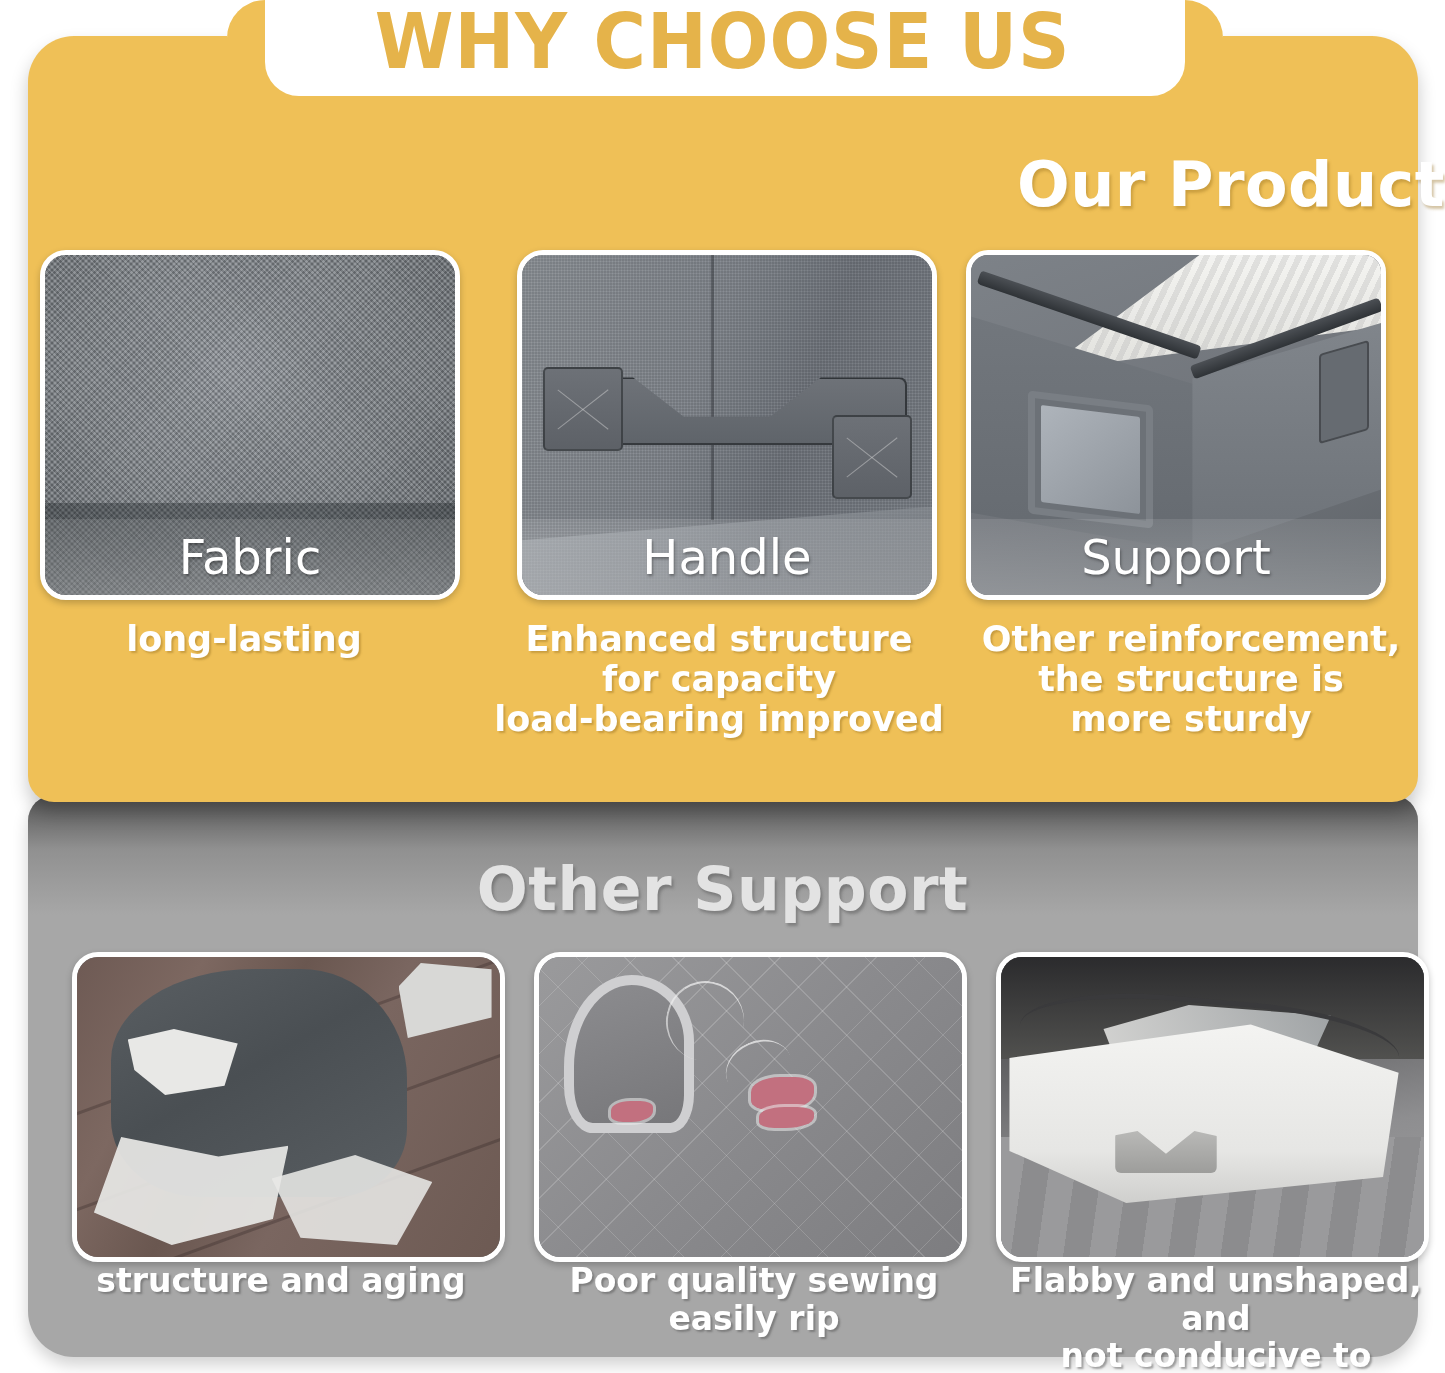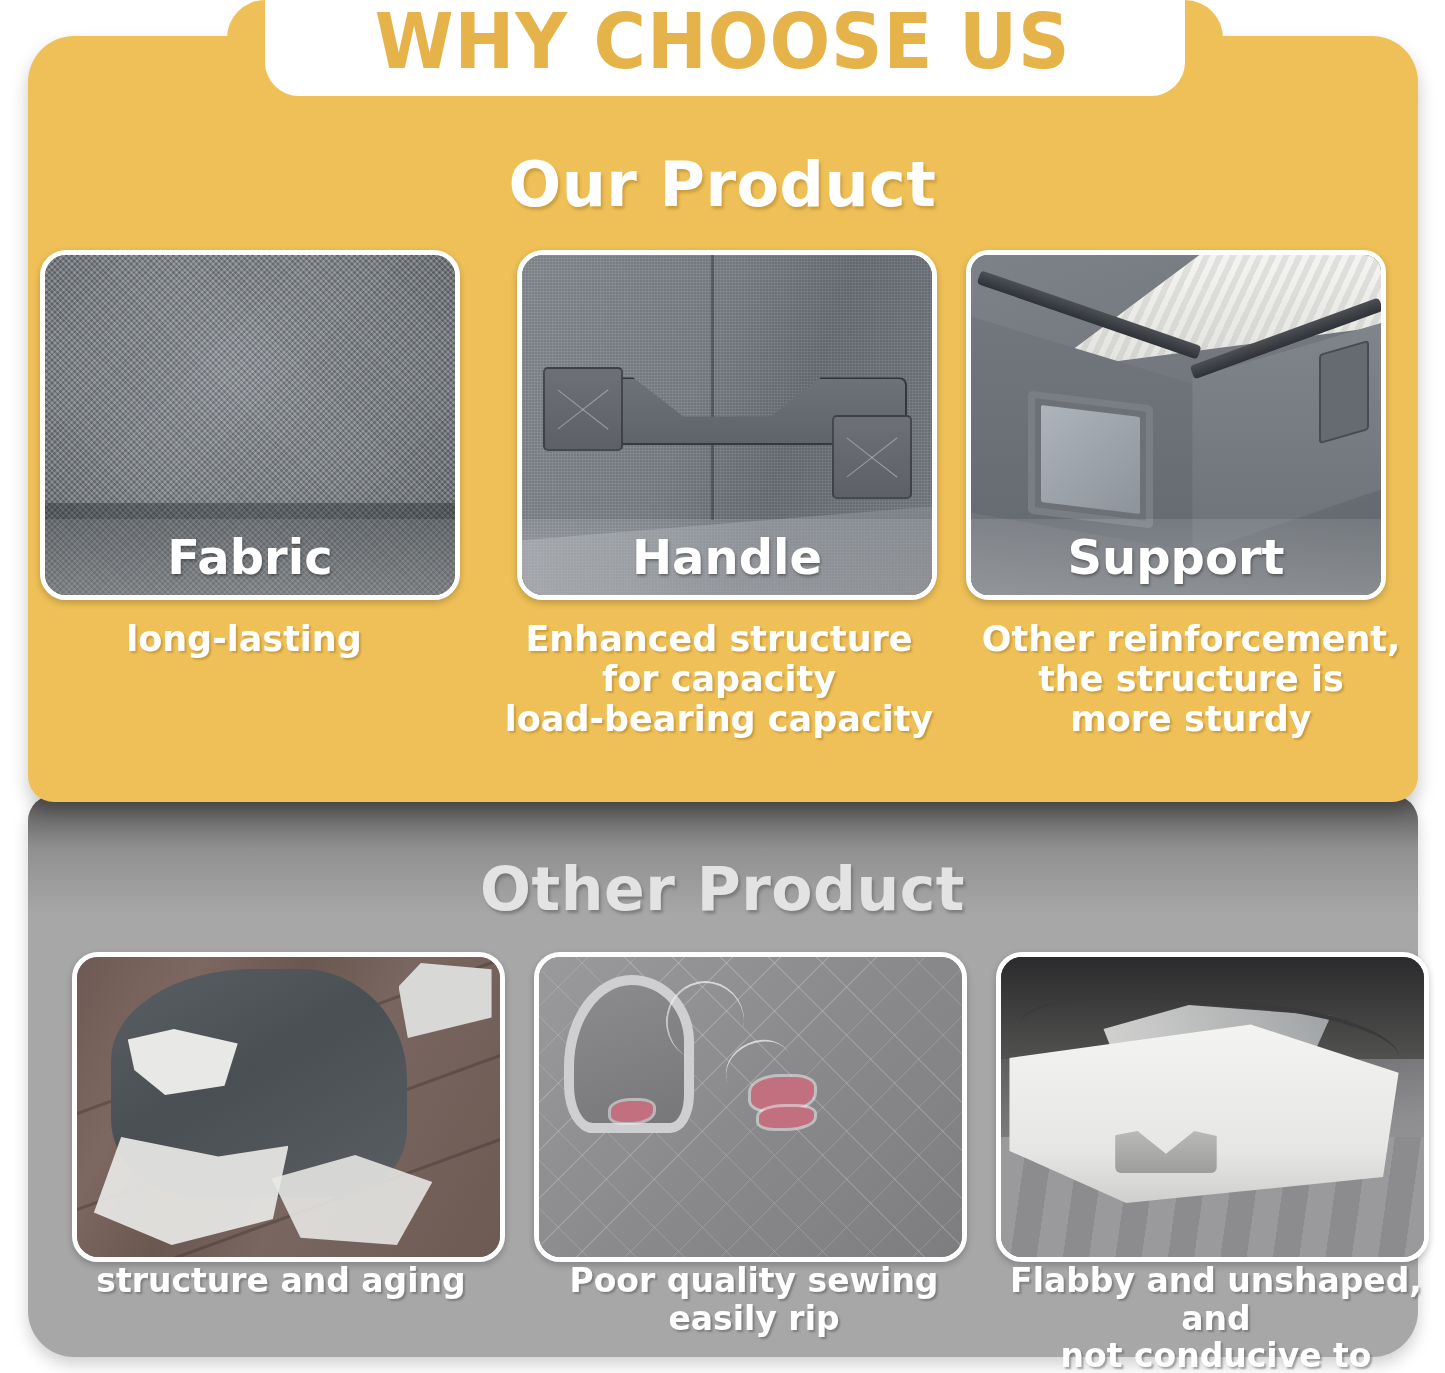--- a/index.html
+++ b/index.html
@@ -107,21 +107,21 @@
     color: #e5b34a;
     letter-spacing: 1px;
     line-height: 1.0;
     transform: scaleX(0.94);
   }
 
   .our-title {
     position: absolute;
     left: 0; right: 0;
     top: 148px;
-    text-align: center;
+    text-align: right;
     font-size: 62px;
     font-weight: bold;
     color: #ffffff;
     letter-spacing: 0.5px;
     text-shadow: 2px 3px 3px rgba(150,110,30,0.40);
     font-family: "DejaVu Sans", sans-serif;
   }
 
   
   .card {
@@ -145,21 +145,21 @@
   .card-label {
     position: absolute;
     left: 0; right: 0;
     bottom: 0;
     height: 76px;
     display: flex;
     align-items: center;
     justify-content: center;
     font-family: "DejaVu Sans", sans-serif;
     font-size: 48px;
-    font-weight: bold;
+    font-weight: normal;
     color: #ffffff;
     text-shadow: 1px 2px 3px rgba(0,0,0,0.35);
     background: linear-gradient(to bottom, rgba(255,255,255,0.10), rgba(255,255,255,0.26));
     z-index: 4;
   }
 
   .art { position: absolute; inset: 0; }
 
   
   .art-fabric {
@@ -377,21 +377,21 @@
 </style>
 </head>
 <body>
 
 <div id="root">
 
   <div class="gray-panel">
     <div class="gray-panel-shade"></div>
   </div>
 
-  <div class="other-title">Other Product</div>
+  <div class="other-title">Other Support</div>
 
   <div class="card card-bot b1">
     <div class="art art-torn">
       <div class="floorline" style="top:26%"></div>
       <div class="floorline" style="top:58%"></div>
       <div class="floorline" style="top:86%"></div>
       <div class="bag"></div>
       <div class="rip r1"></div>
       <div class="rip r2"></div>
       <div class="rip r3"></div>
@@ -478,21 +478,21 @@
     <div class="card-label">Support</div>
   </div>
 
   <div class="cap-row cap-top">
     <div class="cap p1">
       <span>long-lasting</span>
     </div>
     <div class="cap p2">
       <span>Enhanced structure</span>
       <span>for capacity</span>
-      <span>load-bearing capacity</span>
+      <span>load-bearing improved</span>
     </div>
     <div class="cap p3">
       <span>Other reinforcement,</span>
       <span>the structure is</span>
       <span>more sturdy</span>
     </div>
   </div>
 
 </div>
 

